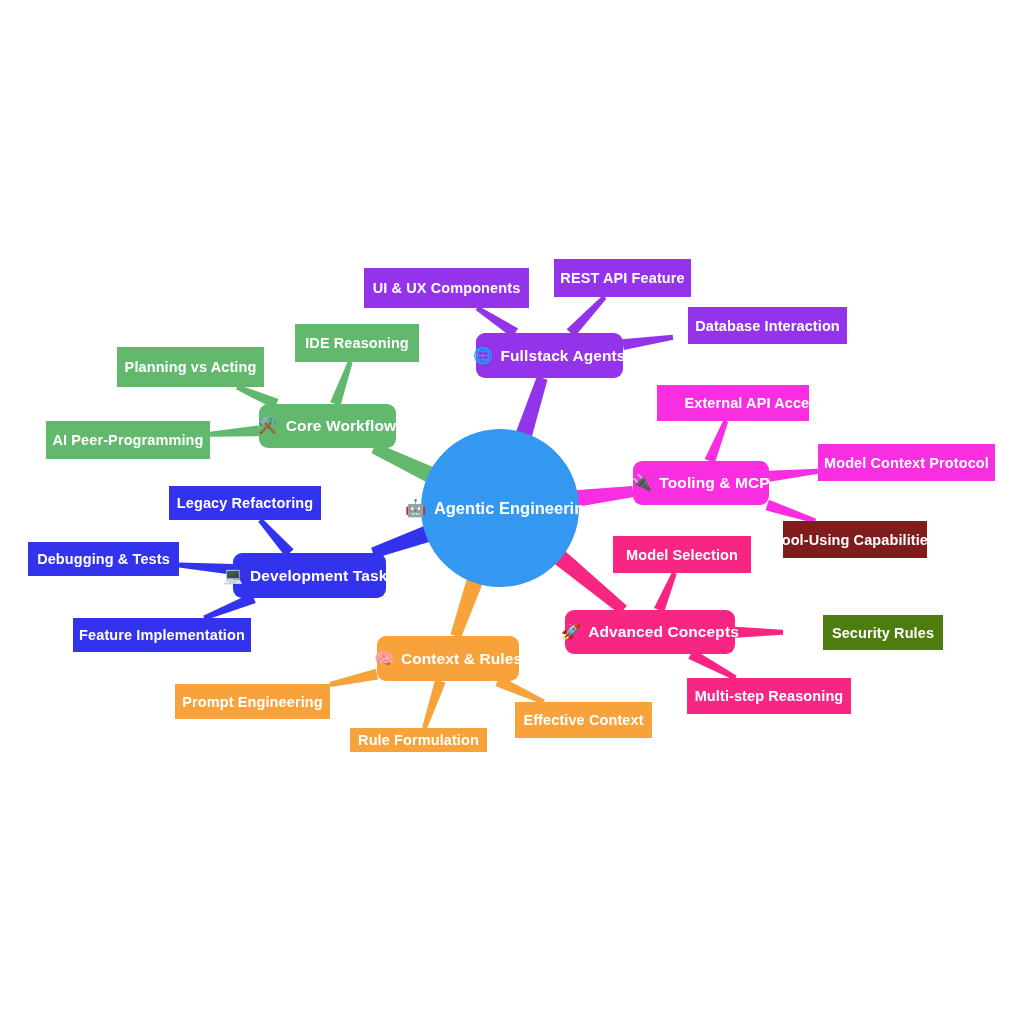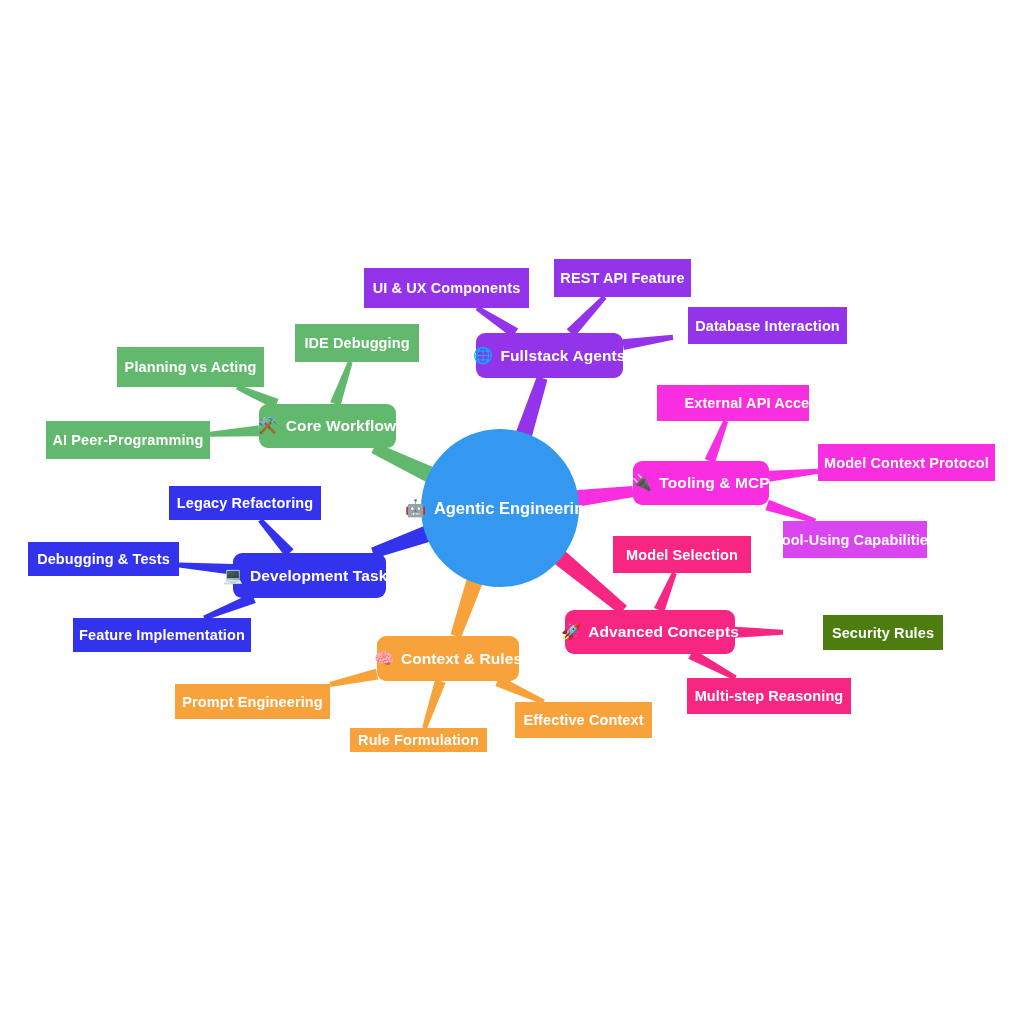--- a/index.html
+++ b/index.html
@@ -100,21 +100,21 @@
   <div id="nodes-layer">
       <div id="hub" style="left: 421px; top: 429px; width: 158px; height: 158px; background: rgb(52, 152, 240);">
         <span class="ico">🤖</span>
         <span>Agentic Engineering</span>
       </div>
       <div class="node branch" style="left: 259px; top: 404px; width: 137px; height: 44px; background: rgb(98, 185, 110);">
         <span class="ico">⚒️</span>
         <span>Core Workflow</span>
       </div>
       <div class="node leaf" style="left: 295px; top: 324px; width: 124px; height: 38px; background: rgb(98, 185, 110);">
-        <span>IDE Debugging</span>
+        <span>IDE Reasoning</span>
       </div>
       <div class="node leaf" style="left: 117px; top: 347px; width: 147px; height: 40px; background: rgb(98, 185, 110);">
         <span>Planning vs Acting</span>
       </div>
       <div class="node leaf" style="left: 46px; top: 421px; width: 164px; height: 38px; background: rgb(98, 185, 110);">
         <span>AI Peer-Programming</span>
       </div>
       <div class="node branch" style="left: 476px; top: 333px; width: 147px; height: 45px; background: rgb(147, 51, 234);">
         <span class="ico">🌐</span>
         <span>Fullstack Agents</span>
@@ -131,21 +131,21 @@
       <div class="node branch" style="left: 633px; top: 461px; width: 136px; height: 44px; background: rgb(249, 46, 224);">
         <span class="ico">🔌</span>
         <span>Tooling &amp; MCP</span>
       </div>
       <div class="node leaf" style="left: 657px; top: 385px; width: 152px; height: 36px; background: rgb(249, 46, 224); padding-left: 44px;">
         <span>External API Access</span>
       </div>
       <div class="node leaf" style="left: 818px; top: 444px; width: 177px; height: 37px; background: rgb(249, 46, 224);">
         <span>Model Context Protocol</span>
       </div>
-      <div class="node leaf" style="left: 783px; top: 521px; width: 144px; height: 37px; background: #d946ef;">
+      <div class="node leaf" style="left: 783px; top: 521px; width: 144px; height: 37px; background: #7f1d1d;">
         <span>Tool-Using Capabilities</span>
       </div>
       <div class="node branch" style="left: 565px; top: 610px; width: 170px; height: 44px; background: rgb(247, 38, 130);">
         <span class="ico">🚀</span>
         <span>Advanced Concepts</span>
       </div>
       <div class="node leaf" style="left: 613px; top: 536px; width: 138px; height: 37px; background: rgb(247, 38, 130);">
         <span>Model Selection</span>
       </div>
       <div class="node leaf" style="left: 823px; top: 615px; width: 120px; height: 35px; background: #4d7c0f;">

